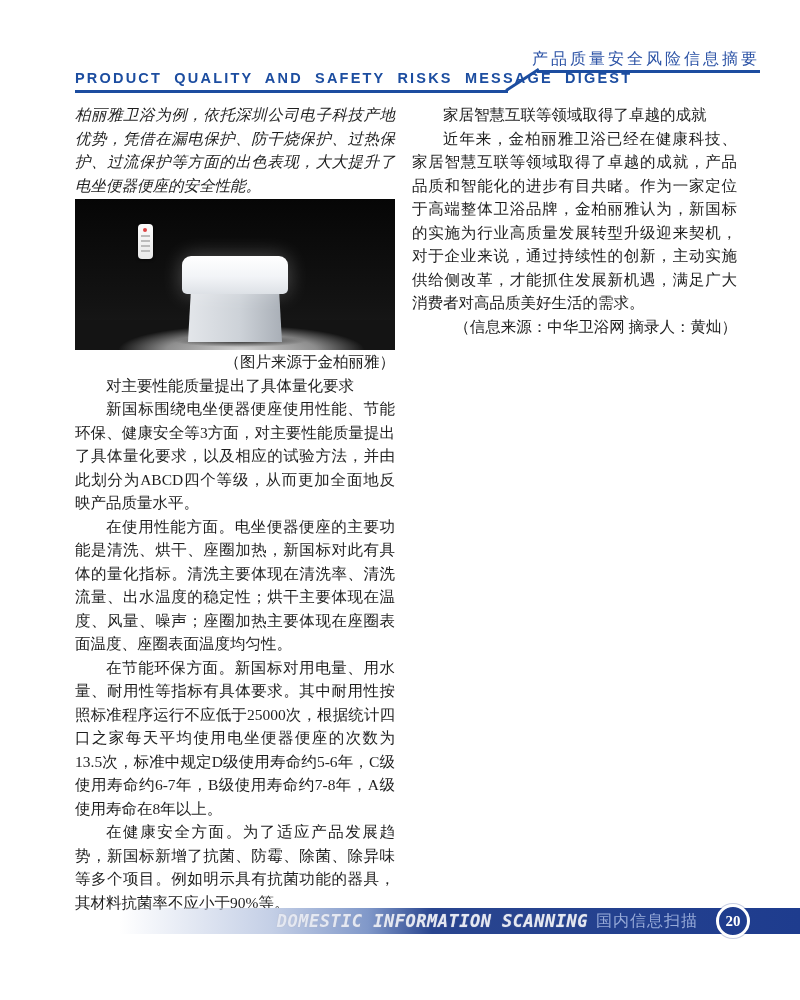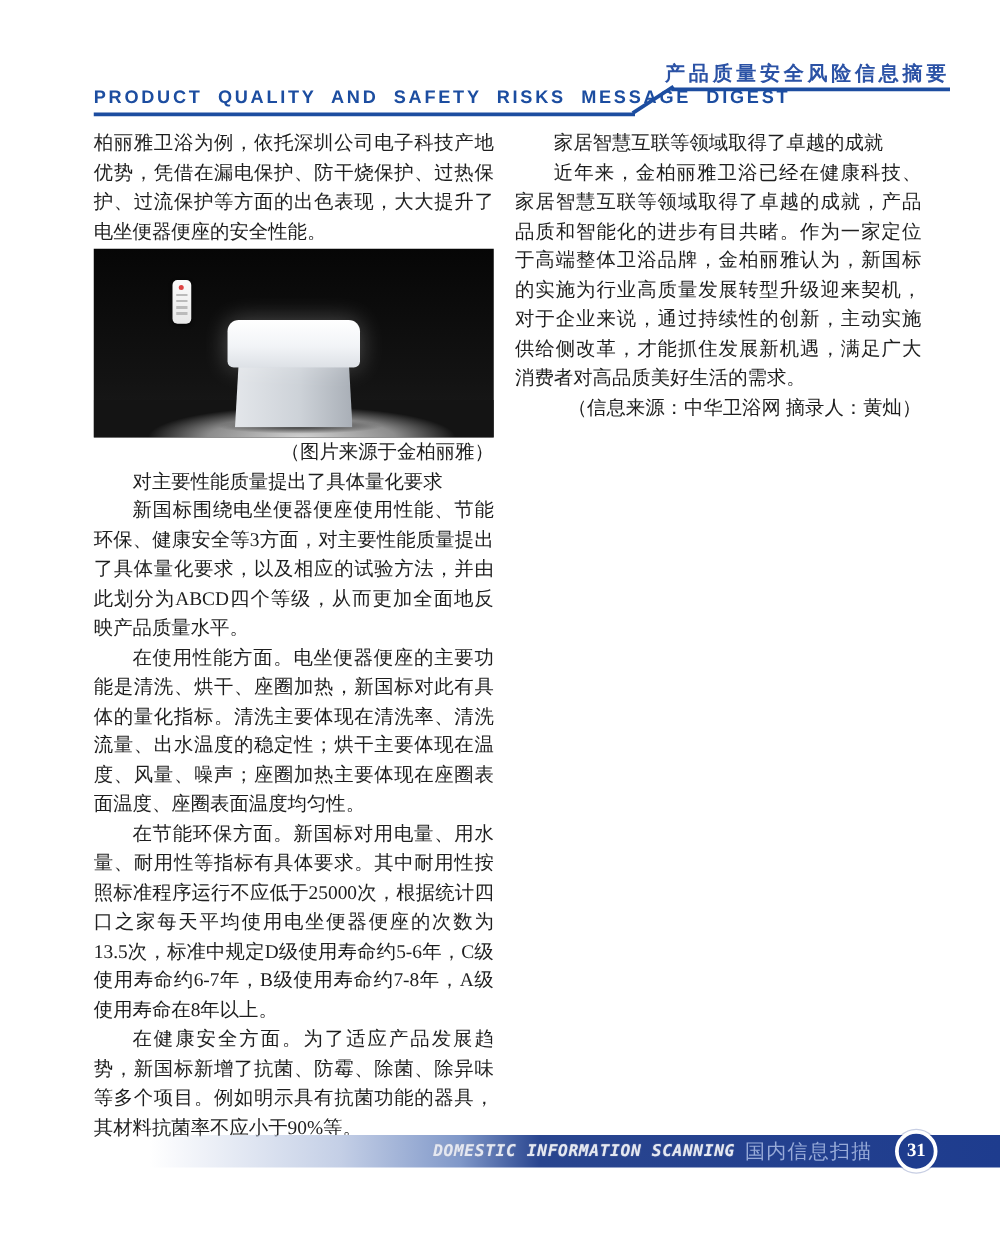--- a/index.html
+++ b/index.html
@@ -12,34 +12,34 @@
   
   .title-en {
     position:absolute; left:75px; top:70px;
     font-family:"Liberation Sans","DejaVu Sans",sans-serif;
     font-weight:bold; font-size:14.5px; letter-spacing:2.2px; word-spacing:6px;
     color:#1c4da0; white-space:nowrap;
   }
   .rule-en { position:absolute; left:75px; top:90px; width:433px; height:3px; background:#1c4da0; }
   .title-zh {
     position:absolute; right:40px; top:49px;
-    font-size:16px; letter-spacing:3px; color:#2b52a5; font-weight:bold; white-space:nowrap;
+    font-size:16px; letter-spacing:3px; color:#2b52a5; font-weight:normal; white-space:nowrap;
   }
   .rule-zh { position:absolute; left:537px; right:40px; top:70px; height:2.5px; background:#1c4da0; }
   .rule-diag {
     position:absolute; left:506px; top:89px; width:39px; height:2.5px; background:#1c4da0;
     transform:rotate(-33deg); transform-origin:left center;
   }
 
   
   .col { position:absolute; top:103px; font-size:15.5px; line-height:23.5px; color:#1e1e1e; text-align:justify; }
   .col-left  { left:75px;  width:320px; }
   .col-right { left:412px; width:325px; }
   .col p { text-indent:2em; }
-  .col p.no-indent { text-indent:0; }
+  .col p.no-indent { text-indent:0;font-style:italic; }
   .col p.caption { text-align:right; text-indent:0; }
   .col p.heading { text-indent:2em; white-space:nowrap; }
   .col p.attribution { font-weight:normal; text-align:right; text-indent:0; }
 
   
   .photo {
     position:relative; width:320px; height:151px; margin-top:2px;
     background:linear-gradient(180deg,#060606,#131313 70%,#1b1b1b); overflow:hidden;
   }
   .photo-floor {
@@ -72,21 +72,21 @@
 
   
   .footer-bar {
     position:absolute; left:0; right:0; top:908px; height:26px;
     background:linear-gradient(90deg, rgba(255,255,255,0) 0%, rgba(255,255,255,0) 15%,
       #c4cfe6 34%, #8098c9 46%, #29458f 54%, #1e3c8e 100%);
     display:flex; align-items:center; justify-content:flex-end; padding-right:102px;
   }
   .f-en {
     font-family:"DejaVu Sans Mono","Liberation Mono",monospace;
-    font-weight:bold; font-style:italic; font-size:13px; letter-spacing:0.5px;
+    font-weight:bold; font-style:italic; font-size:17px; letter-spacing:0.5px;
     color:#e4e8f2; text-shadow:0 0 1px #aab; white-space:nowrap;
   }
   .f-zh { font-size:16px; color:#97aad8; margin-left:8px; letter-spacing:1px; white-space:nowrap; }
   .page-badge {
     position:absolute; left:716px; top:904px; width:34px; height:34px; border-radius:50%;
     background:#1e3c8e; border:3px solid #ffffff;
     display:flex; align-items:center; justify-content:center;
     box-shadow:0 0 0 1px rgba(30,60,142,.25);
   }
   .page-badge span {
@@ -133,16 +133,16 @@
     <p class="heading">家居智慧互联等领域取得了卓越的成就</p>
     <p>近年来，金柏丽雅卫浴已经在健康科技、家居智慧互联等领域取得了卓越的成就，产品品质和智能化的进步有目共睹。作为一家定位于高端整体卫浴品牌，金柏丽雅认为，新国标的实施为行业高质量发展转型升级迎来契机，对于企业来说，通过持续性的创新，主动实施供给侧改革，才能抓住发展新机遇，满足广大消费者对高品质美好生活的需求。</p>
     <p class="attribution">（信息来源：中华卫浴网  摘录人：黄灿）</p>
   </section>
 
   <div class="footer-bar">
     <span class="f-en">DOMESTIC INFORMATION SCANNING</span>
     <span class="f-zh">国内信息扫描</span>
   </div>
   <div class="page-badge">
-    <span>31</span>
+    <span>20</span>
   </div>
 
 </div>
 
 </body></html>

